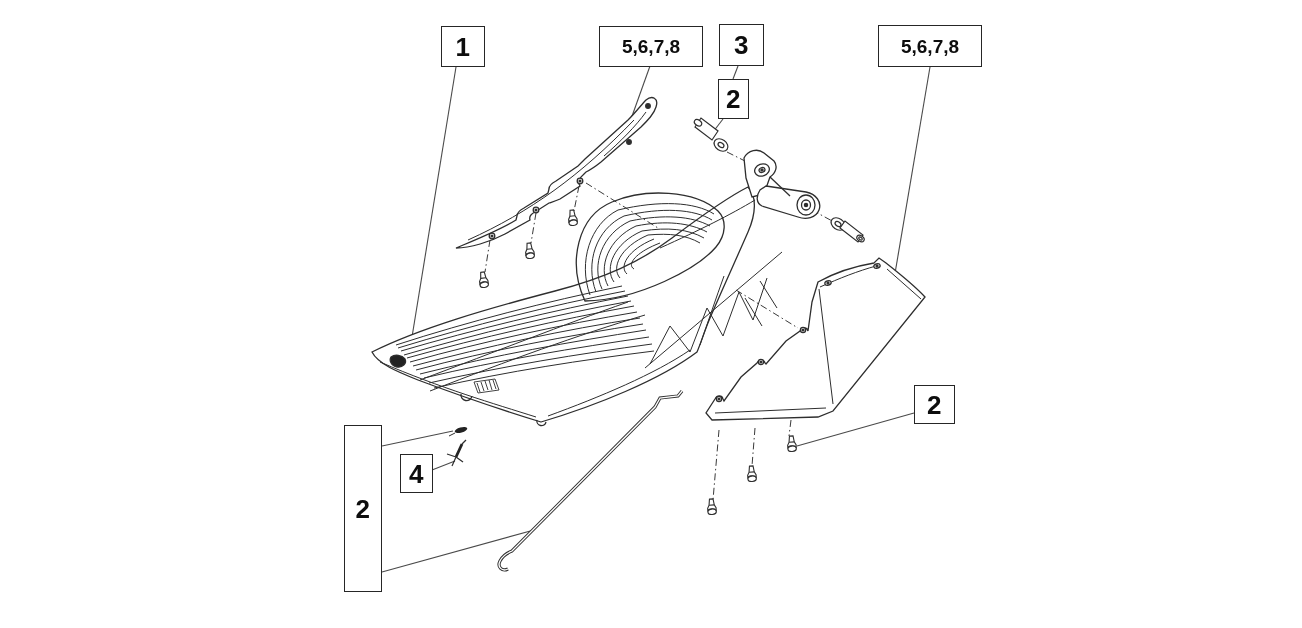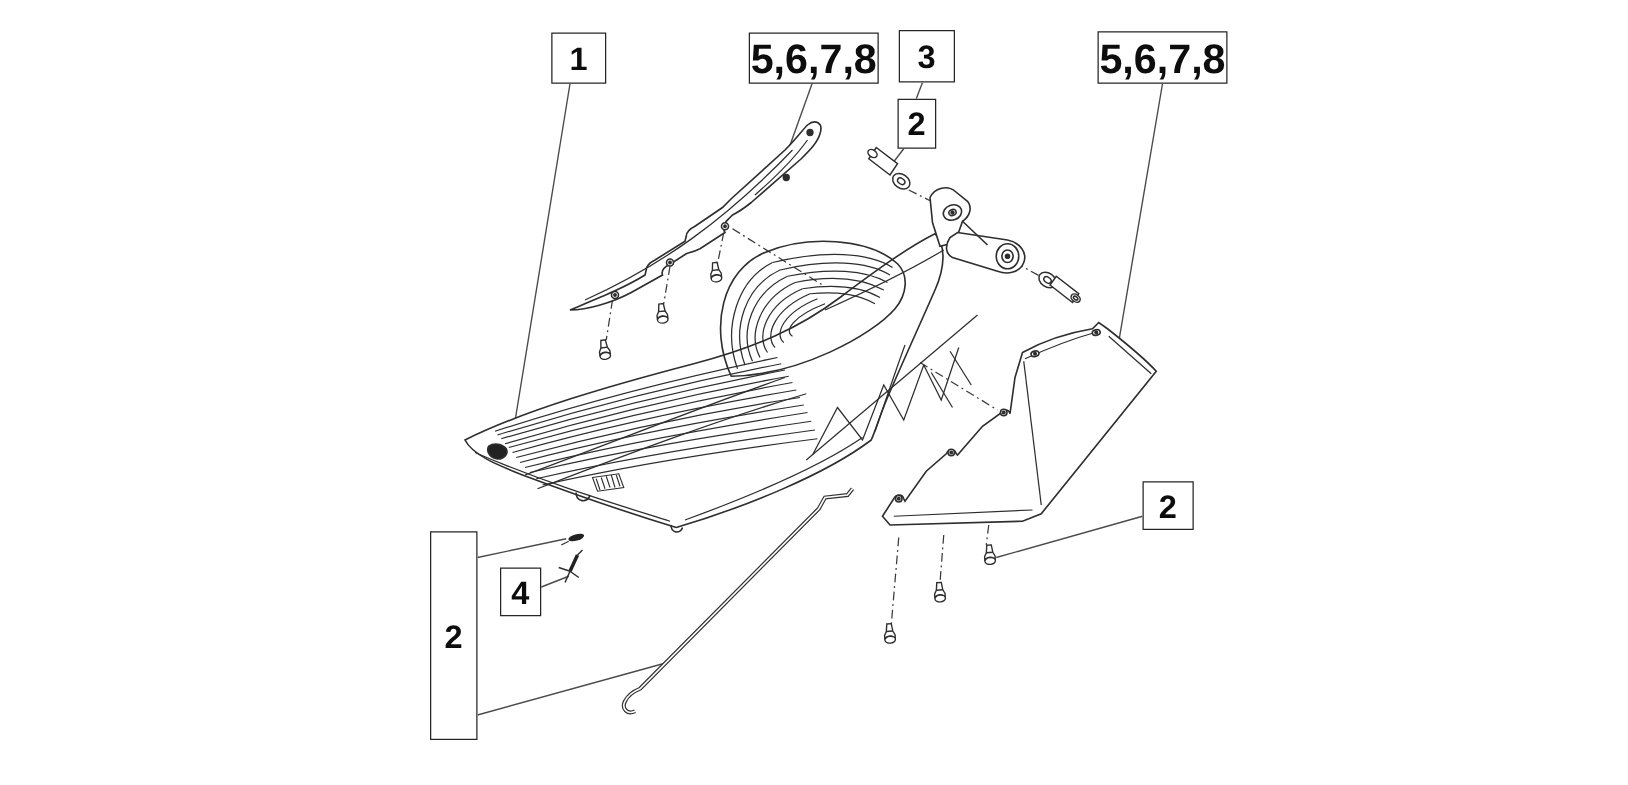--- a/index.html
+++ b/index.html
@@ -3,21 +3,21 @@
 <meta charset="utf-8">
 <style>
   html,body{margin:0;padding:0;background:#ffffff;}
   .stage{position:relative;width:1302px;height:628px;background:#fff;overflow:hidden;
          font-family:"Liberation Sans",sans-serif;}
   .stage svg{position:absolute;left:0;top:0;}
   .callout{position:absolute;box-sizing:border-box;border:1.7px solid #262626;background:#fff;
            display:flex;align-items:center;justify-content:center;
            font-weight:700;font-size:26px;color:#0d0d0d;letter-spacing:0.5px;line-height:1;
            cursor:pointer;}
-  .callout.wide{font-size:33px;letter-spacing:0;}
+  .callout.wide{font-size:19px;letter-spacing:0;}
 </style>
 </head>
 <body>
 
 <div class="stage">
 
 <svg width="1302" height="628" viewBox="0 0 1302 628">
   <defs>
     <g id="scr">
       <path d="M-1.8,-11 L1.8,-11 L2.6,-5 L4.2,-2 L4.2,1.5 A4.2,2.7 0 1 0 -4.2,1.5 L-4.2,-2 L-2.6,-5 Z" fill="#fff"></path>

